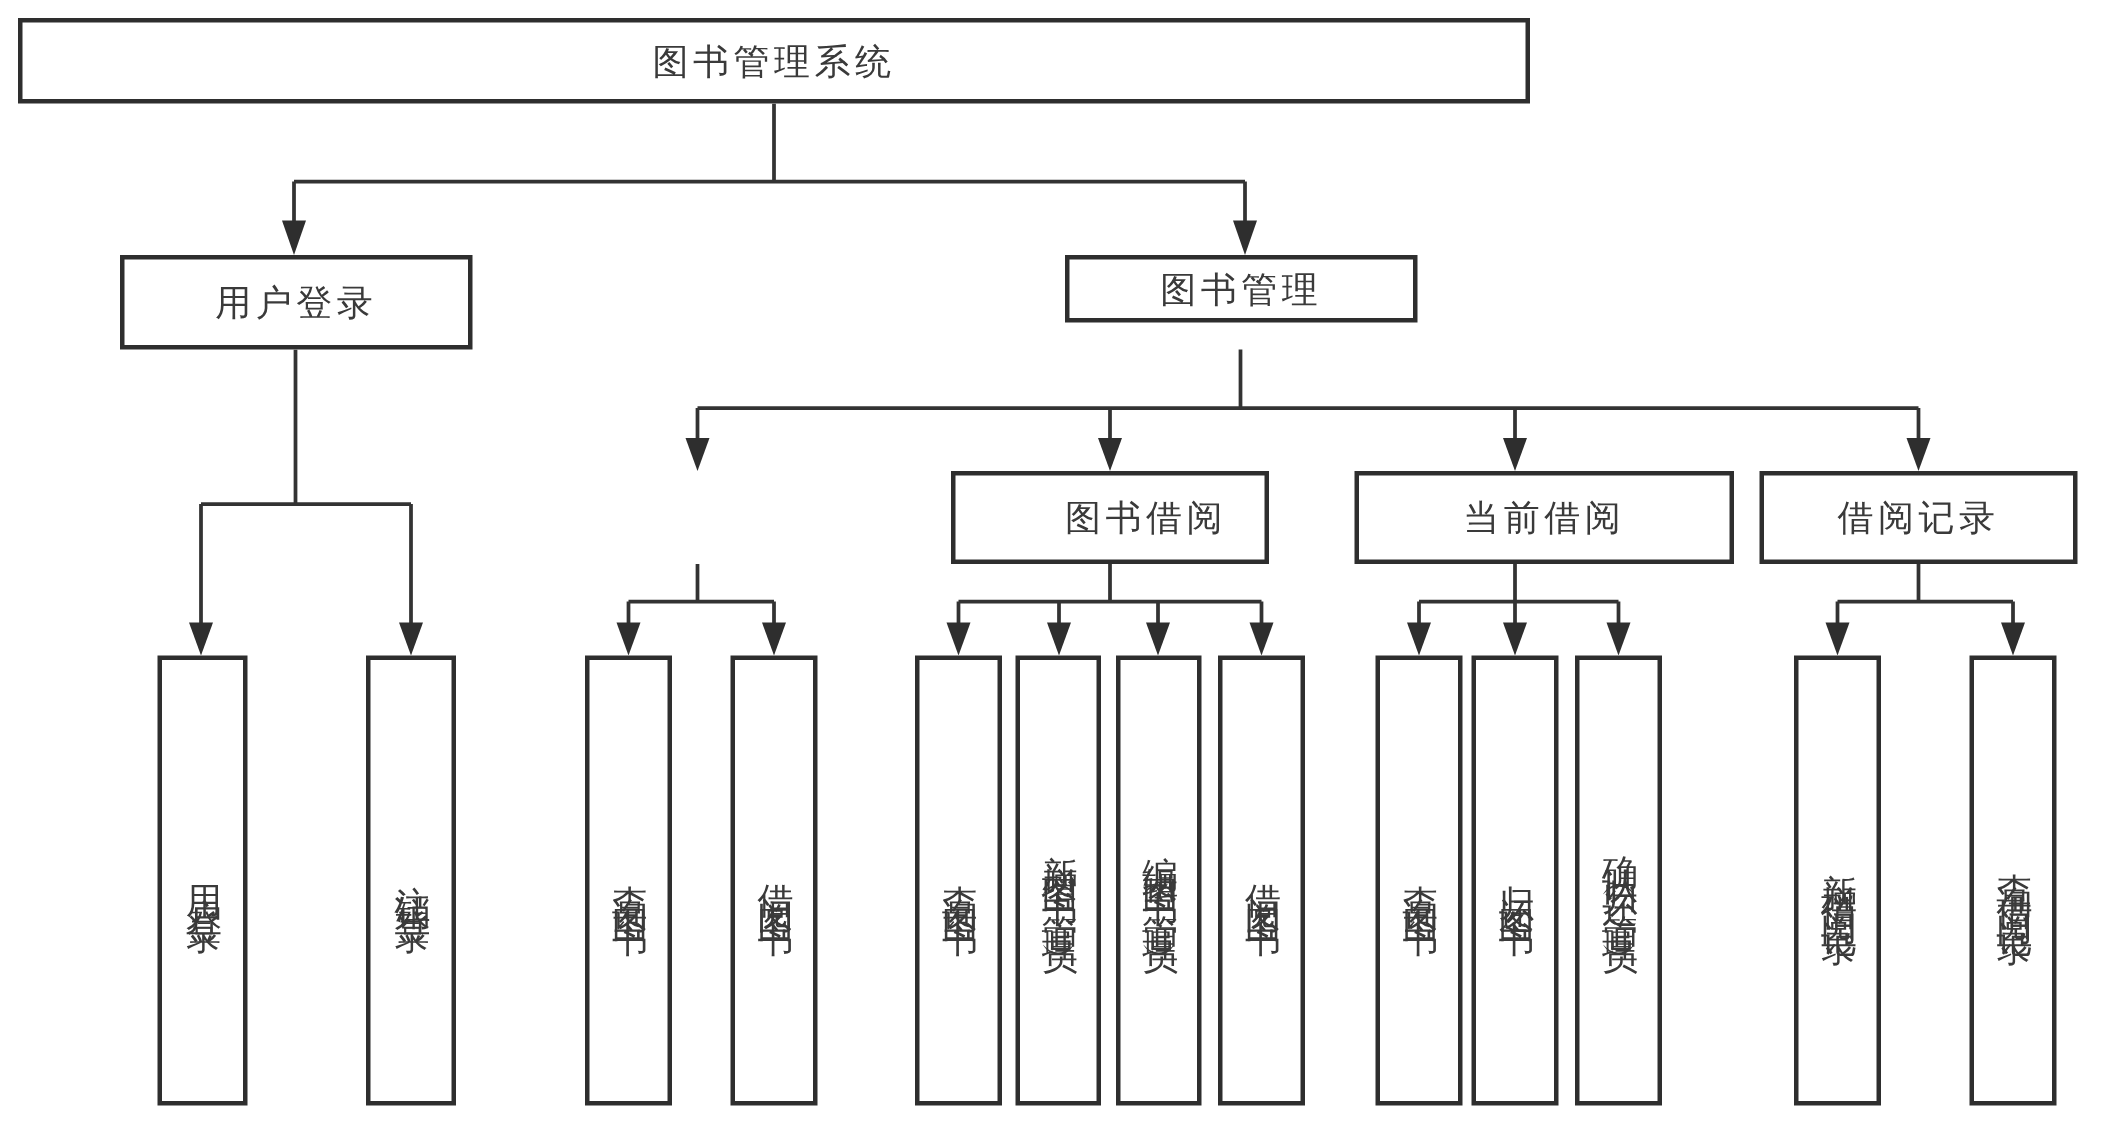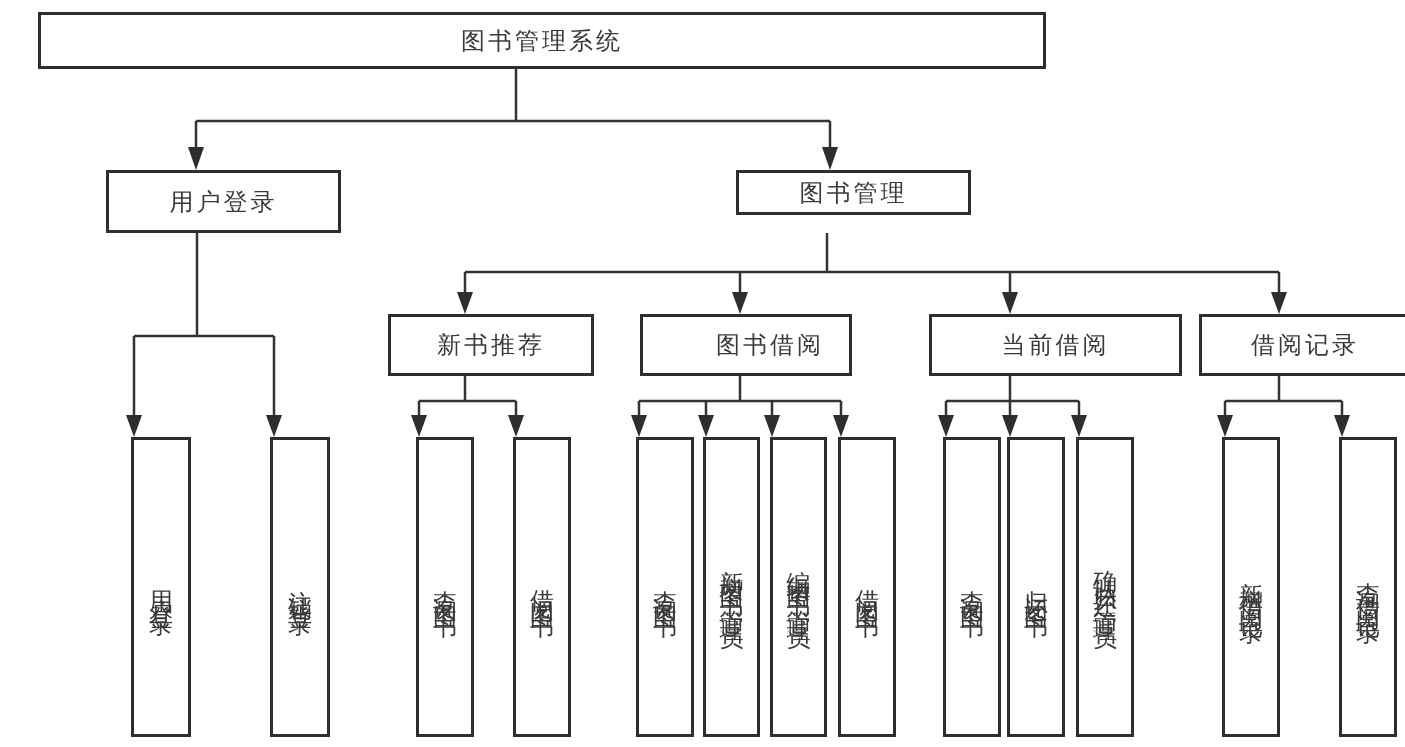--- a/index.html
+++ b/index.html
@@ -25,40 +25,39 @@
   .node {
     position: absolute;
     box-sizing: border-box;
     background: #ffffff;
     border: 3px solid #2e2e2e;
     display: flex;
     align-items: center;
     justify-content: center;
     color: #3a3a3a;
     z-index: 2;
-    margin-left: 26px;
   }
   .hnode {
     font-size: 24px;
     letter-spacing: 3px;
     white-space: nowrap;
   }
   .vnode .vtext {
     writing-mode: vertical-rl;
     text-orientation: mixed;
     font-size: 24px;
     letter-spacing: 8px;
     line-height: 1;
   }
   
   .box-root     { left: 12px;   top: 12px;  width: 1008px; height: 57px; }
   .box-l2-a     { left: 80px;   top: 170px; width: 235px;  height: 63px; }
   .box-l2-b     { left: 710px;  top: 170px; width: 235px;  height: 45px; }
   .box-l3-a     { left: 362px;  top: 314px; width: 206px;  height: 62px; }
-  .box-l3-b     { left: 614px;  top: 314px; width: 212px;  height: 62px; padding-left: 48px; }
+  .box-l3-b     { left: 634px;  top: 314px; width: 212px;  height: 62px; padding-left: 48px; }
   .box-l3-c     { left: 903px;  top: 314px; width: 253px;  height: 62px; }
   .box-l3-d     { left: 1173px; top: 314px; width: 212px;  height: 62px; }
   
   .leaf { top: 437px; height: 300px; }
   .leaf-ua { left: 105px;  width: 60px; }
   .leaf-ub { left: 244px;  width: 60px; }
   .leaf-na { left: 390px;  width: 58px; }
   .leaf-nb { left: 487px;  width: 58px; }
   .leaf-ba { left: 610px;  width: 58px; }
   .leaf-bb { left: 677px;  width: 57px; }
@@ -157,23 +156,20 @@
     <span>图书管理系统</span>
   </div>
 
   <div class="node hnode box-l2-a">
     <span>用户登录</span>
   </div>
   <div class="node hnode box-l2-b">
     <span>图书管理</span>
   </div>
 
-  <div class="node hnode box-l3-a">
-    <span>新书推荐</span>
-  </div>
   <div class="node hnode box-l3-b">
     <span>图书借阅</span>
   </div>
   <div class="node hnode box-l3-c">
     <span>当前借阅</span>
   </div>
   <div class="node hnode box-l3-d">
     <span>借阅记录</span>
   </div>
 

